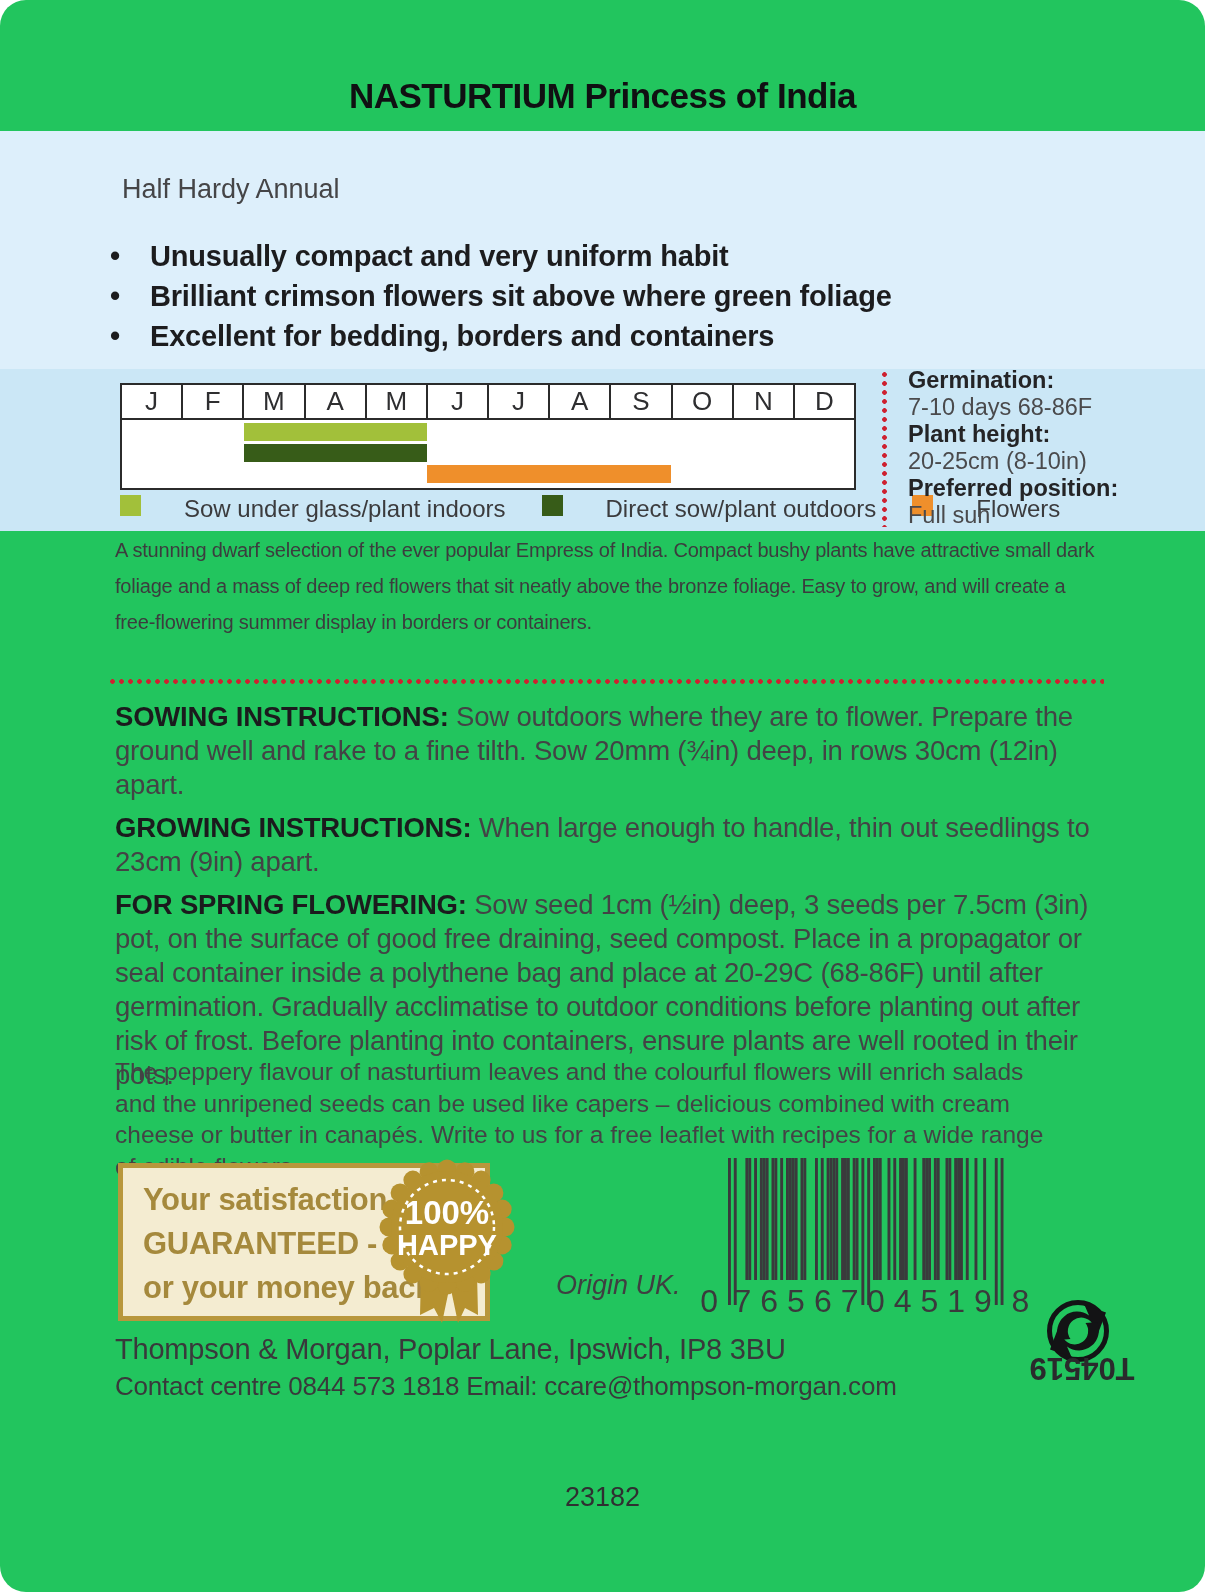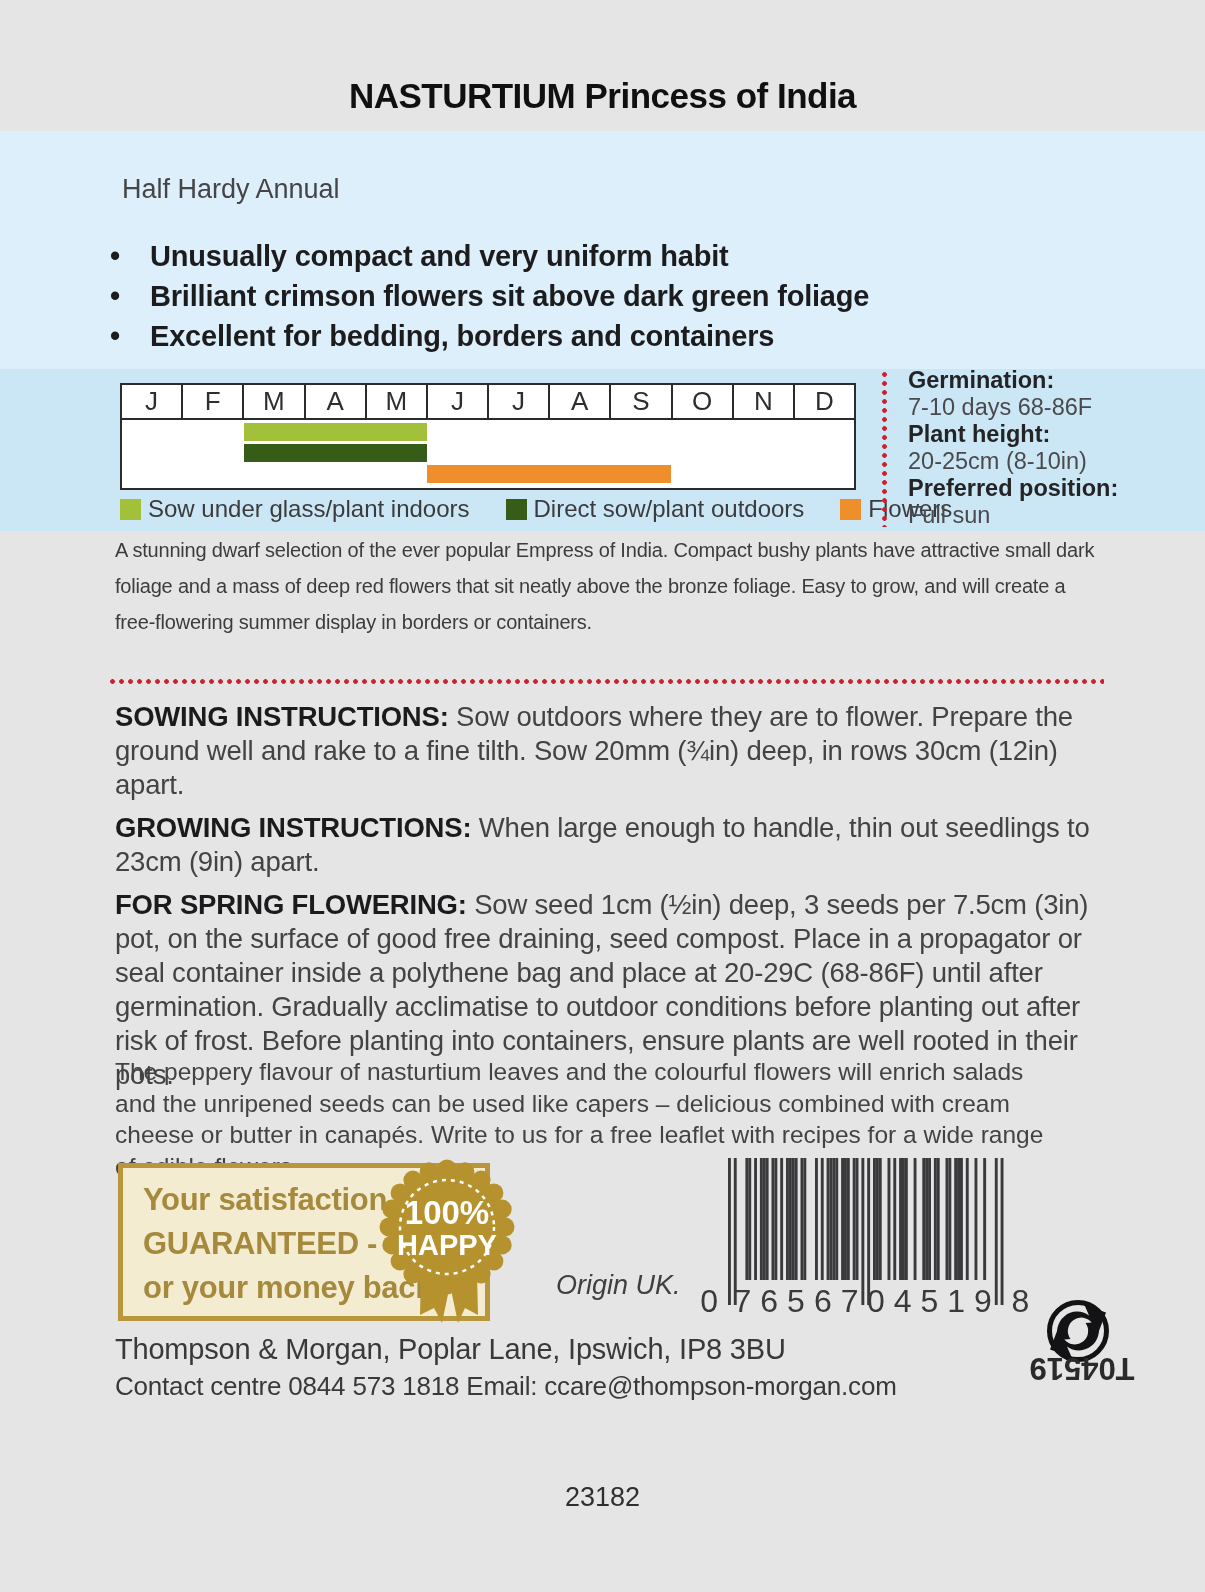--- a/index.html
+++ b/index.html
@@ -1,17 +1,17 @@
 <!DOCTYPE html>
 <html><head>
 <meta charset="utf-8">
 <style>
   html,body{margin:0;padding:0;background:#ffffff;}
-  #page{position:relative;width:1205px;height:1592px;background:#e5e5e5;overflow:hidden;
-        font-family:"Liberation Sans",sans-serif;color:#3c3c3e;}
+  #page{position:relative;width:1205px;height:1592px;background:#22c55e;overflow:hidden;
+        font-family:"Liberation Sans",sans-serif;color:#3c3c3e;border-radius:26px;}
 
   .abs{position:absolute;}
 
   
   #title{top:76px;left:0;width:1205px;text-align:center;font-size:35px;font-weight:bold;
          color:#101012;letter-spacing:-0.5px;}
 
   
   #band-top{top:131px;left:0;width:1205px;height:238px;background:#ddeffb;}
   #band-cal{top:369px;left:0;width:1205px;height:162px;background:#cbe7f6;}
@@ -28,21 +28,21 @@
   #cal-table{top:383px;left:120px;width:736px;height:107px;background:#ffffff;border:2px solid #2b2b2b;box-sizing:border-box;}
   #cal-months{display:flex;height:33px;border-bottom:2px solid #2b2b2b;}
   .month-cell{flex:1 1 0;display:flex;align-items:center;justify-content:center;
               font-size:26px;color:#2e2e30;border-right:2px solid #2b2b2b;}
   .month-cell:last-child{border-right:none;}
   #cal-body{position:relative;height:70px;}
   .cal-bar{position:absolute;height:18px;}
 
   
   #legend{top:495px;left:120px;width:760px;display:flex;align-items:center;}
-  .legend-item{display:flex;align-items:center;margin-right:36px;}
+  .legend-item{display:flex;margin-right:36px;gap:36px;}
   .legend-swatch{width:21px;height:21px;margin-right:7px;flex:0 0 21px;}
   .legend-label{font-size:24px;color:#3b3b3d;white-space:nowrap;}
 
   
   #red-vline{top:370px;left:882px;width:5px;height:157px;
              background-image:radial-gradient(circle,#ce2130 2.1px,rgba(0,0,0,0) 2.5px);
              background-size:5px 9px;background-repeat:repeat-y;}
   #info-panel{top:367px;left:908px;width:292px;}
   .info-label{font-size:23.5px;font-weight:bold;color:#242426;line-height:27px;}
   .info-value{font-size:23.5px;color:#4a4a4c;line-height:27px;}
@@ -92,21 +92,21 @@
 
   <div class="abs" id="hardiness">Half Hardy Annual</div>
 
   <div class="abs" id="bullets">
       <div class="bullet-row">
         <span class="bullet-dot">•</span>
         <span class="bullet-text">Unusually compact and very uniform habit</span>
       </div>
       <div class="bullet-row">
         <span class="bullet-dot">•</span>
-        <span class="bullet-text">Brilliant crimson flowers sit above dark green foliage</span>
+        <span class="bullet-text">Brilliant crimson flowers sit above where green foliage</span>
       </div>
       <div class="bullet-row">
         <span class="bullet-dot">•</span>
         <span class="bullet-text">Excellent for bedding, borders and containers</span>
       </div>
     </div>
 
   <div class="abs" id="cal-table">
     <div id="cal-months">
         <div class="month-cell">J</div>

